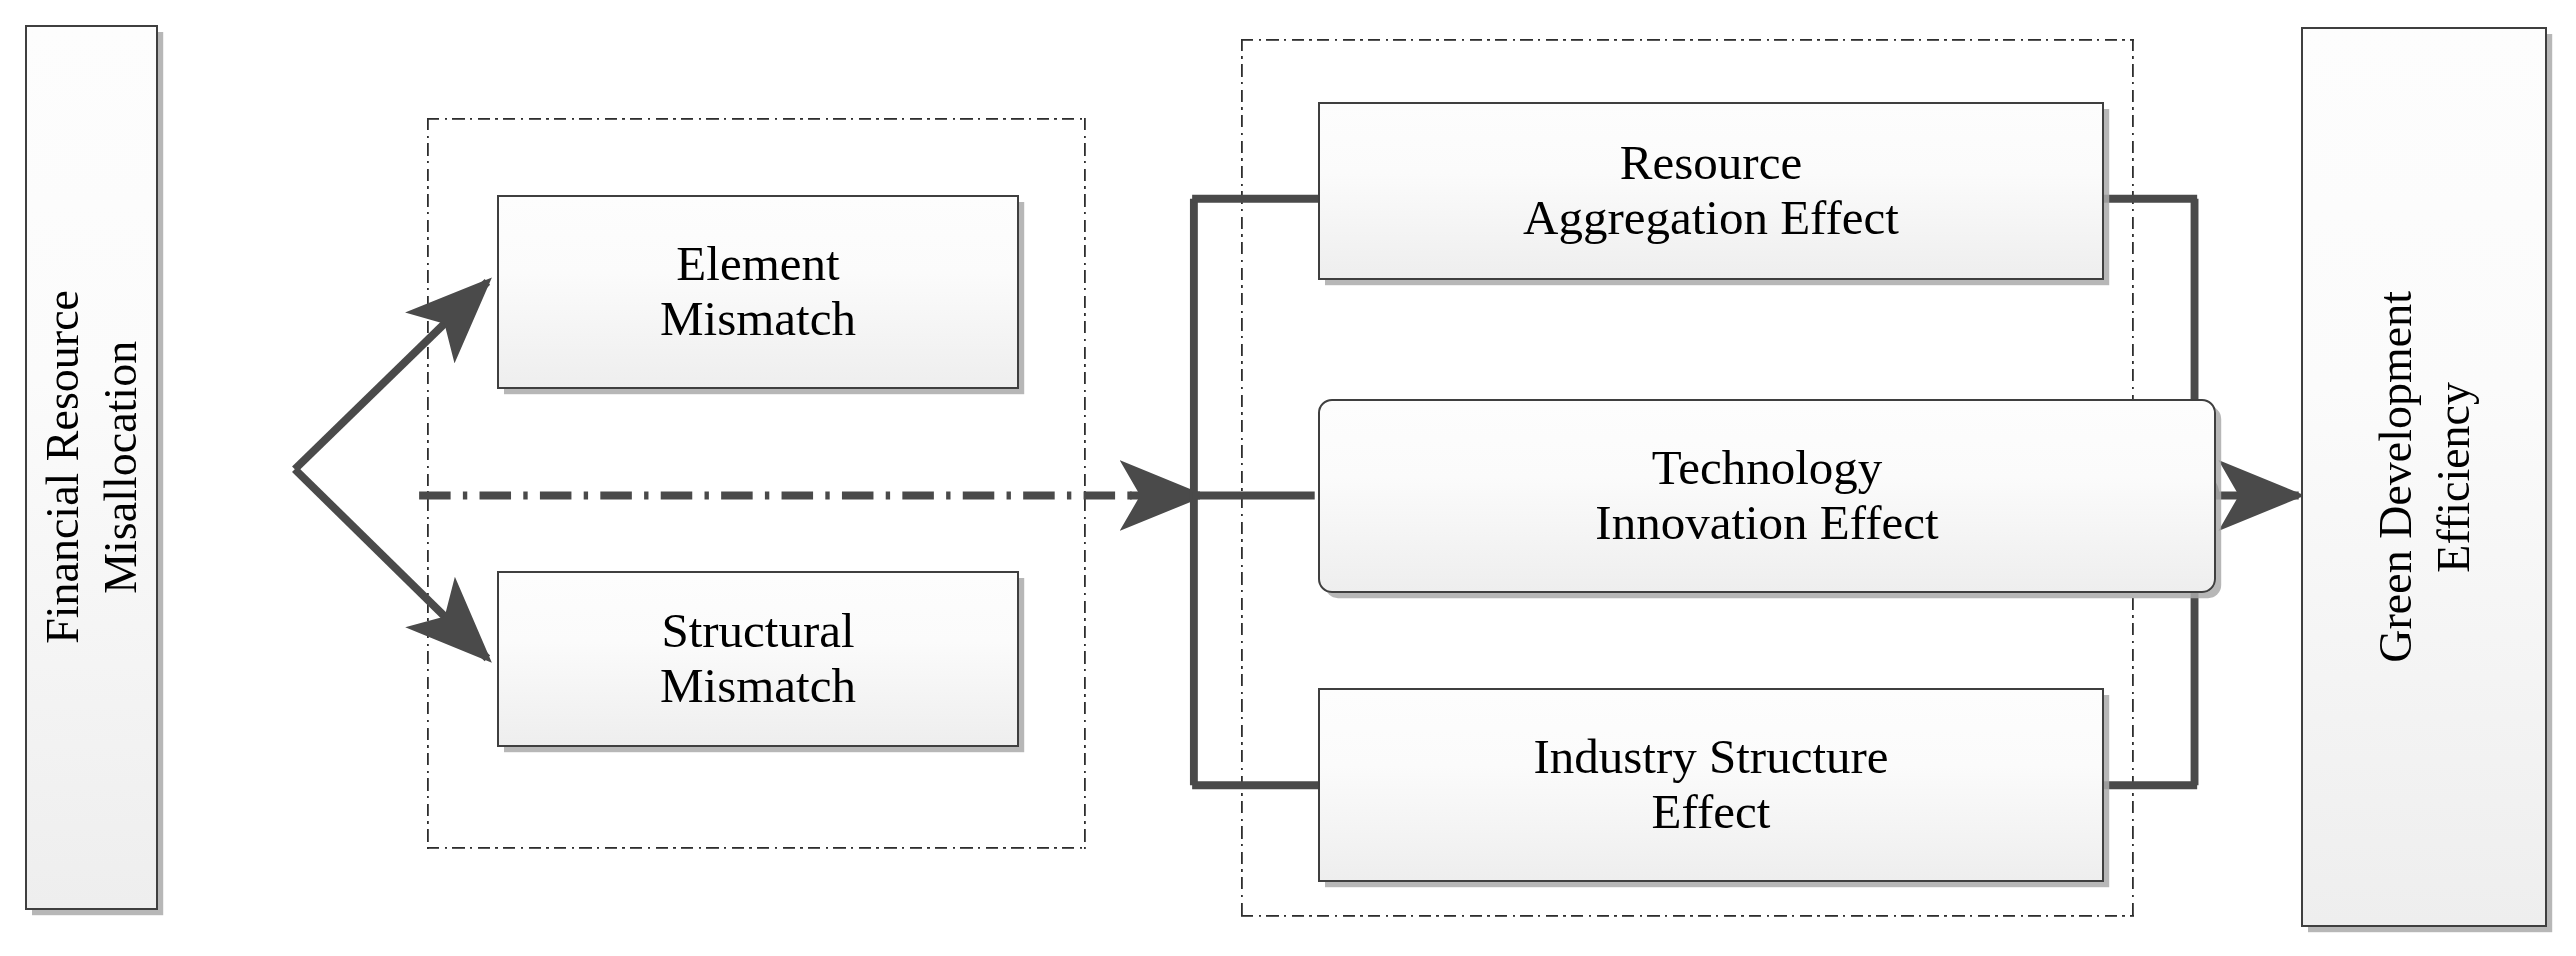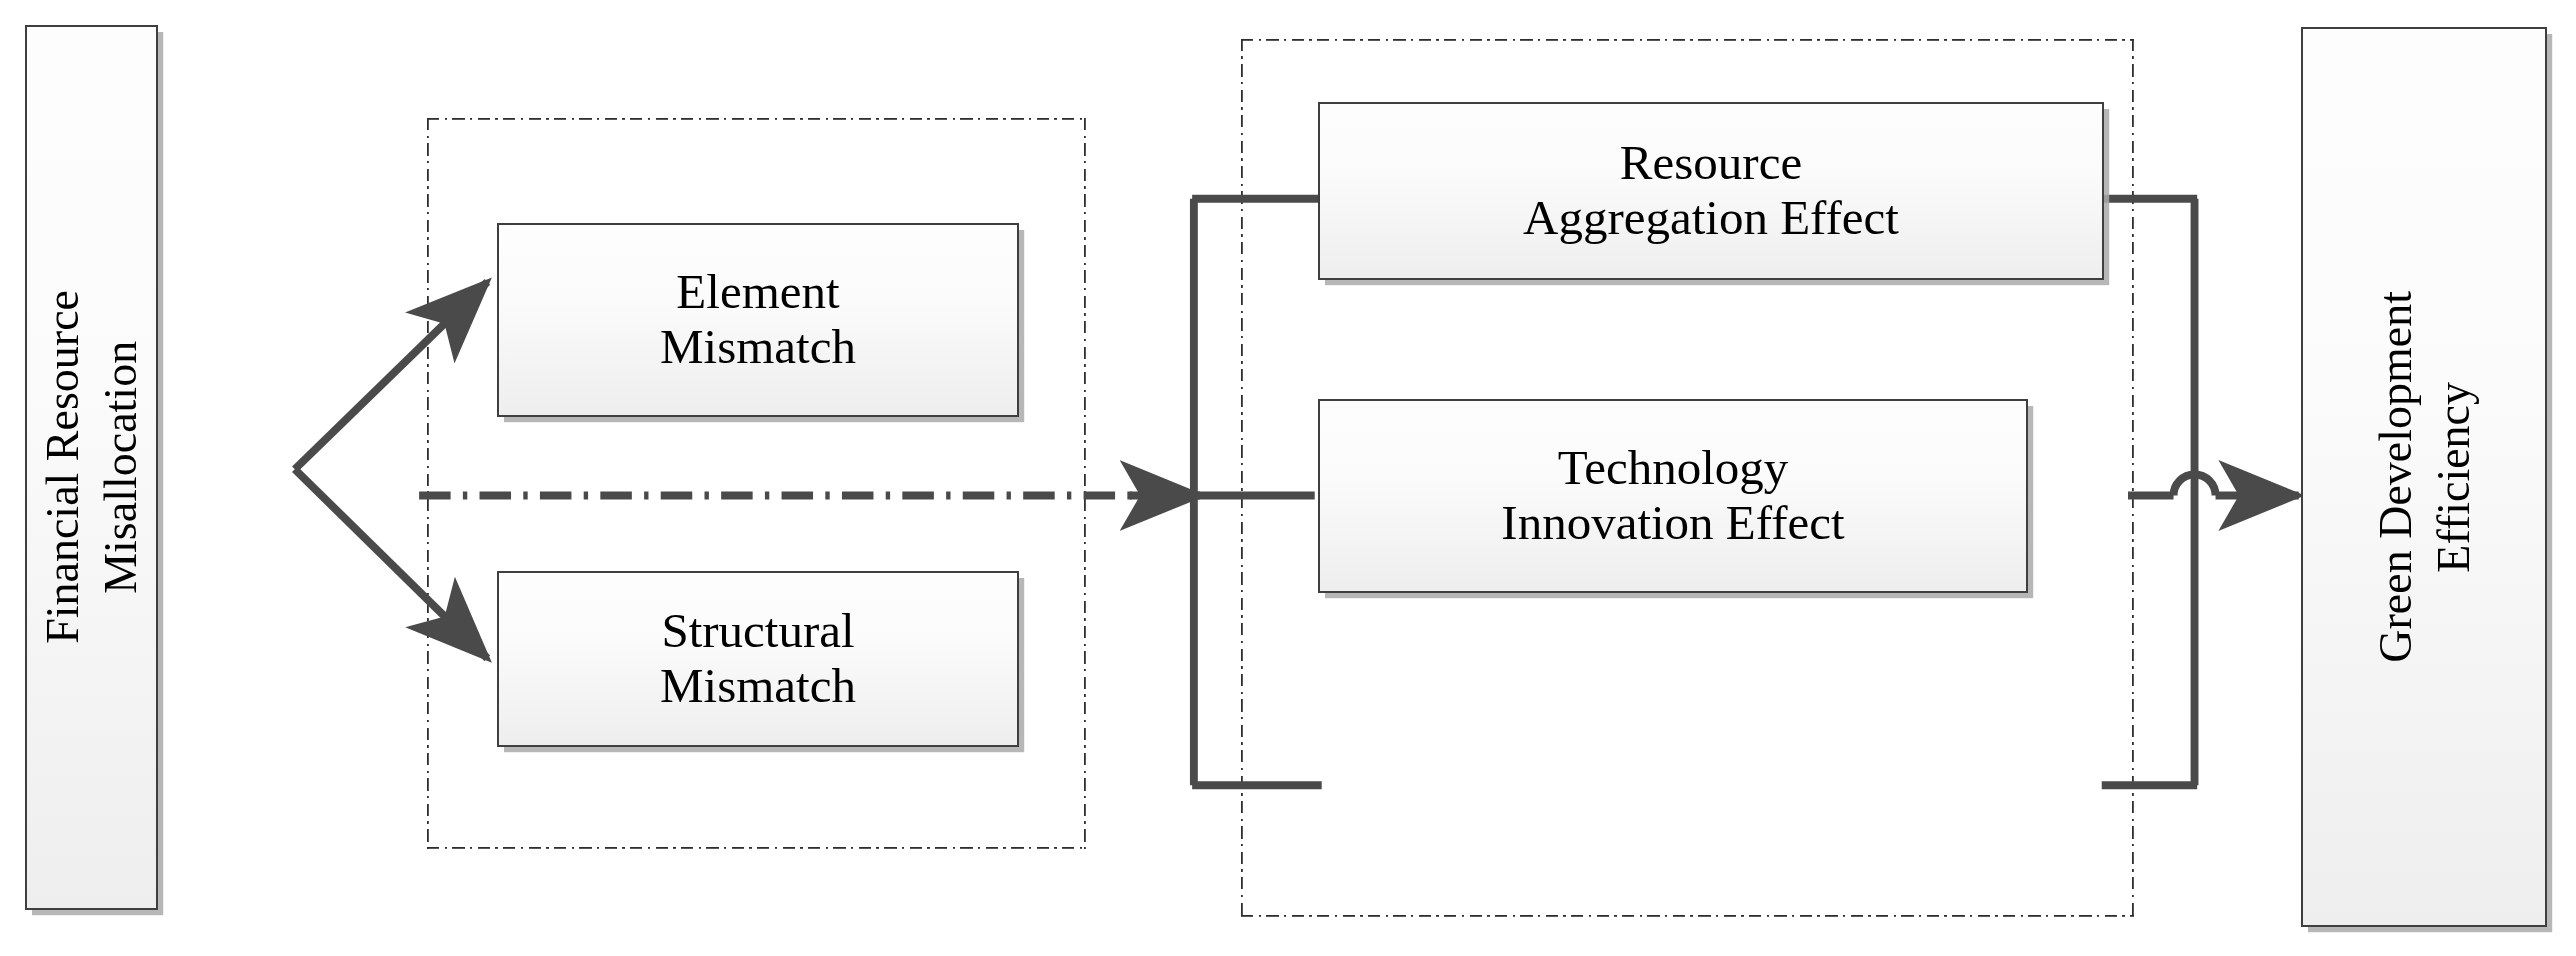--- a/index.html
+++ b/index.html
@@ -119,40 +119,44 @@
       <path d="M2482,566 A24,24 0 0 1 2530,566" fill="none" stroke="#4a4a4a" stroke-width="9"></path>
       <line x1="2530" y1="566" x2="2625" y2="566" stroke="#4a4a4a" stroke-width="9" marker-end="url(#arrowhead)"></line>
     </g>
   </svg>
 
   <div class="node vertical" style="left:24.5px; top:24.5px; width:133px; height:885px; font-size:46px;">
     <span class="label">Financial Resource
 Misallocation</span>
   </div>
 
-  <div class="node" style="left:497px; top:195px; width:522px; height:194px; font-size:49px;margin-top:28px;">
+  <div class="node" style="left:497px; top:195px; width:522px; height:194px; font-size:49px;">
     <span class="label">Element
 Mismatch</span>
   </div>
 
   <div class="node" style="left:497px; top:571px; width:522px; height:176px; font-size:49px;">
     <span class="label">Structural
 Mismatch</span>
   </div>
 
   <div class="node" style="left:1318px; top:102px; width:786px; height:178px; font-size:49px;">
     <span class="label">Resource
 Aggregation Effect</span>
   </div>
 
-  <div class="node" style="left:1318px; top:399px; width:710px; height:194px; font-size:49px;">
+  <div class="node" style="left:1318px; top:399px; width:898px; height:194px; font-size:49px;border-radius:14px;">
     <span class="label">Technology
 Innovation Effect</span>
   </div>
 
+  <div class="node" style="left:1318px; top:688px; width:786px; height:194px; font-size:49px;">
+    <span class="label">Industry Structure
+Effect</span>
+  </div>
 
   <div class="node vertical" style="left:2301px; top:27px; width:246px; height:900px; font-size:46px;">
     <span class="label">Green Development
 Efficiency</span>
   </div>
 
 </div>
 
 
 </body></html>

